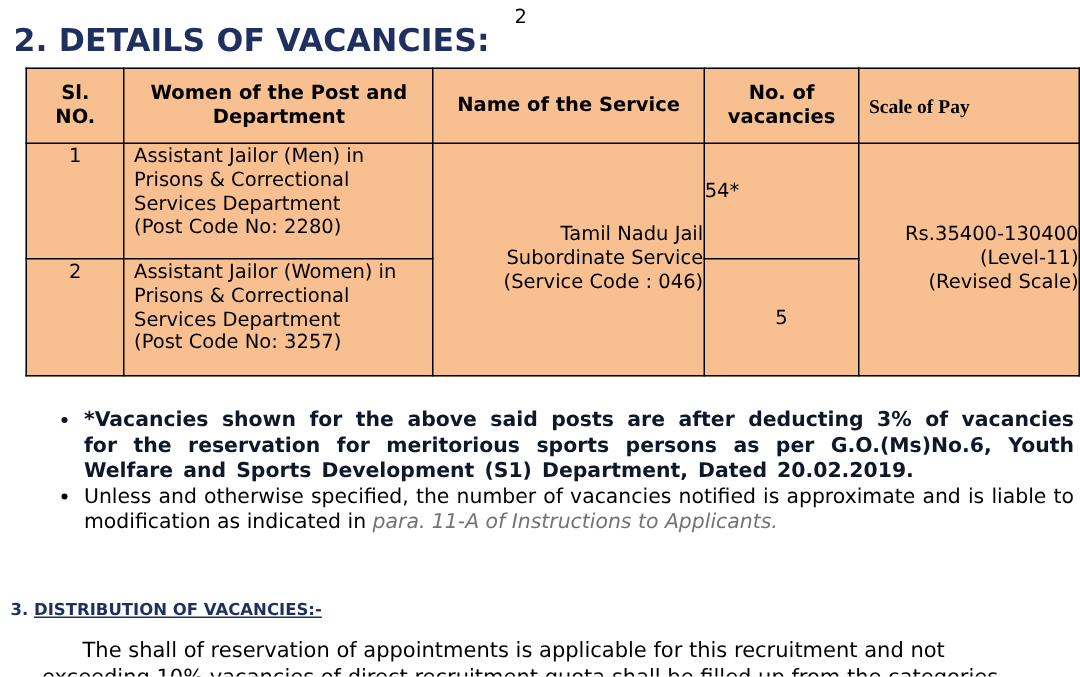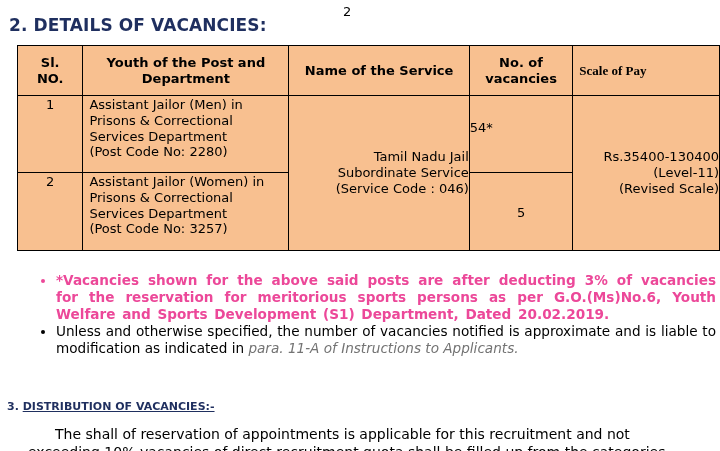--- a/index.html
+++ b/index.html
@@ -1,38 +1,38 @@
 <!DOCTYPE html>
 <html><head>
 <meta charset="utf-8">
 <style>
   html, body { margin:0; padding:0; background:#ffffff; }
   body { width:720px; height:451px; overflow:hidden; position:relative;
          font-family:"DejaVu Sans", sans-serif; color:#000; }
   .page-num { position:absolute; left:343px; top:4px; font-size:13px; }
-  .h2 { position:absolute; left:9px; top:15px; font-size:17px; font-weight:bold;
+  .h2 { position:absolute; left:9px; top:15px; font-size:21px; font-weight:bold;
         color:#1f2f5f; letter-spacing:0.1px; }
   table.vac { position:absolute; left:17px; top:45px; border-collapse:collapse;
               background:#f8c090; font-size:13px; }
   table.vac td, table.vac th { border:1px solid #000; padding:0; }
   table.vac th { font-weight:bold; text-align:center; vertical-align:middle; line-height:16px; }
   .c1 { width:65px; } .c2 { width:207px; } .c3 { width:181px; } .c4 { width:103px; } .c5 { width:141px;font-family:Liberation Serif, serif; }
   .hdr { height:50px;padding-left:21px; }
   .r1 { height:77px; } .r2 { height:78px; }
   .sl { text-align:center; vertical-align:top; padding-top:1px !important; }
   .post { vertical-align:top; padding:1px 0 0 6px !important; line-height:15.8px; }
   .svc { text-align:right; vertical-align:middle; line-height:15.8px; }
   .cnt1 { text-align:left; vertical-align:top; padding-top:24px !important; }
   .cnt2 { text-align:center; vertical-align:top; padding-top:32px !important; }
   .pay { text-align:right; vertical-align:middle; line-height:15.8px; }
   .th-left { text-align:left !important; padding-left:6px !important; }
   ul.notes { position:absolute; left:30px; top:272px; margin:0; padding:0 0 0 26px;
              width:660px; font-size:13.6px; }
   ul.notes li { margin:0; line-height:17px; text-align:justify; }
-  .orange { color:#ec4899; font-weight:bold; word-spacing:2px; }
+  .orange { color:#0f172a; font-weight:bold; word-spacing:2px; }
   .link { color:#737373;font-style:italic; }
   .h3 { position:absolute; left:7px; top:400px; font-size:11px; font-weight:bold; color:#1f2f5f; }
   .h3 .u { text-decoration:underline; }
   .para { position:absolute; left:55px; top:425px; font-size:14px; width:640px; line-height:18px; }
   .para2 { position:absolute; left:28px; top:443px; font-size:14px; line-height:18px; white-space:nowrap; }
 </style>
 </head>
 <body>
 
 <div class="page-num">2</div>
@@ -40,21 +40,21 @@
 <div class="h2">2. DETAILS OF VACANCIES:</div>
 
 <table class="vac">
   <tbody>
       <tr class="hdr">
     <th class="c1">
       <div>Sl.</div>
       <div>NO.</div>
     </th>
     <th class="c2">
-      <div>Youth of the Post and</div>
+      <div>Women of the Post and</div>
       <div>Department</div>
     </th>
     <th class="c3">Name of the Service</th>
     <th class="c4">
       <div>No. of</div>
       <div>vacancies</div>
     </th>
     <th class="c5 th-left">Scale of Pay</th>
   </tr>
   <tr class="r1">

